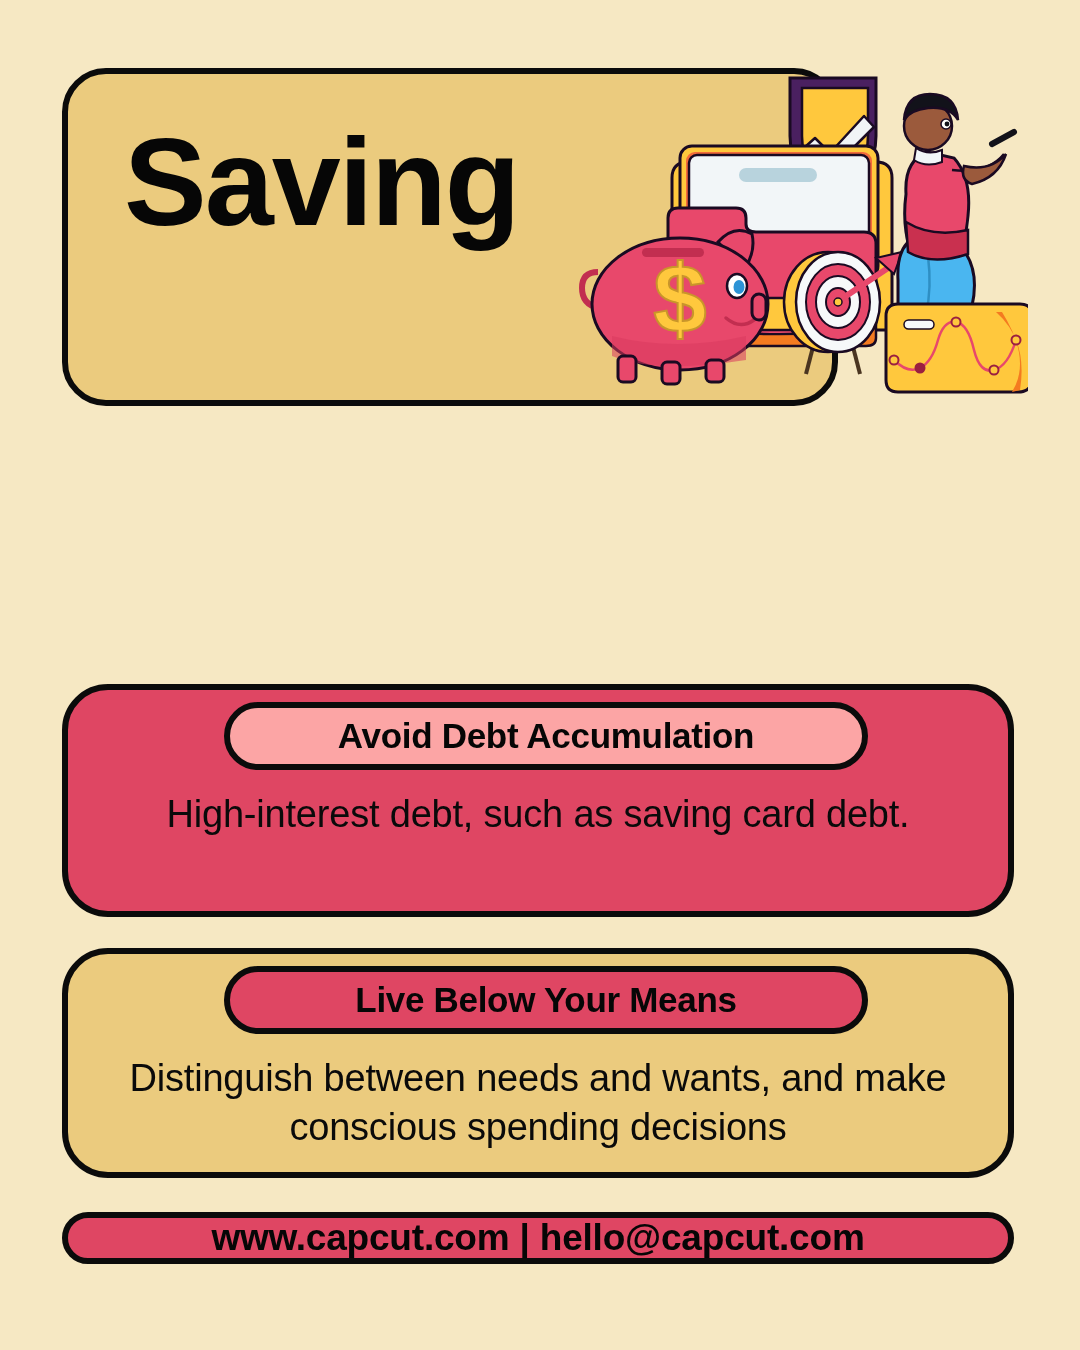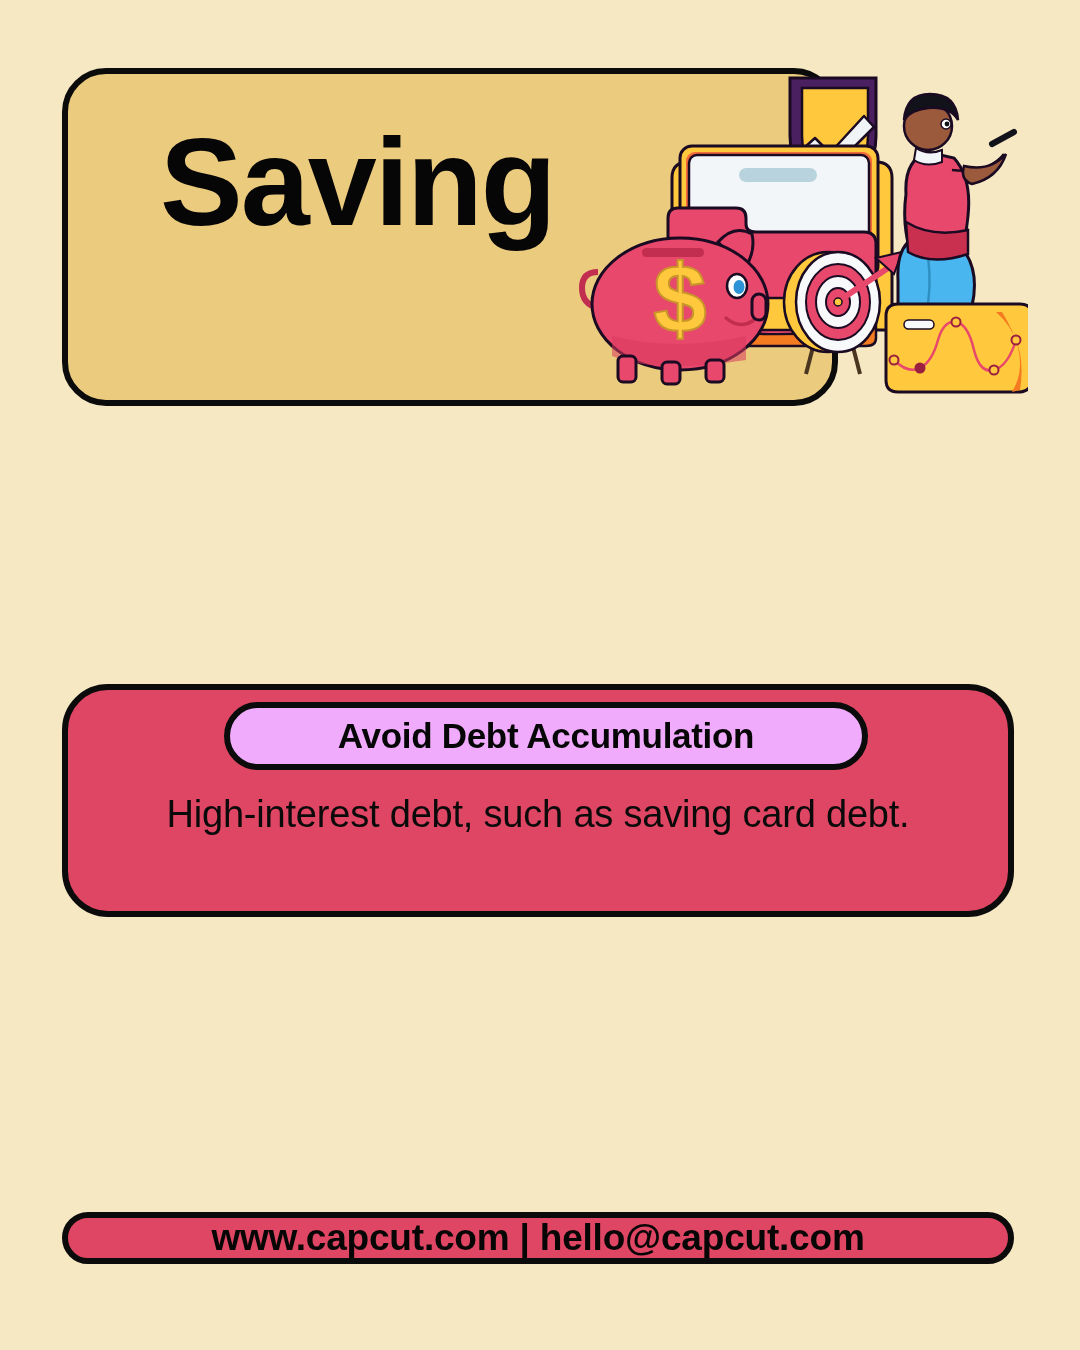--- a/index.html
+++ b/index.html
@@ -43,21 +43,20 @@
     z-index: 6;
   }
 
   .title-main {
     font-size: 124px;
     line-height: 0.98;
     font-weight: 700;
     letter-spacing: -2px;
     color: #060606;
     white-space: nowrap;
-    margin-left: 36px;
   }
 
   .title-sub {
     font-size: 58px;
     line-height: 1.05;
     font-weight: 700;
     letter-spacing: -0.5px;
     color: #060606;
     margin-top: 8px;
     white-space: nowrap;
@@ -98,21 +97,21 @@
     width: 644px;
     height: 68px;
     border: 6px solid #0B0B0B;
     border-radius: 34px;
     display: flex;
     align-items: center;
     justify-content: center;
   }
 
   .pill-red  { background: #DF4663; }
-  .pill-gold { background: #f0abfc; justify-content: center; }
+  .pill-gold { background: #fca5a5; justify-content: center; }
 
   .pill-label {
     font-size: 35px;
     font-weight: 700;
     letter-spacing: -0.3px;
     color: #060606;
     white-space: nowrap;
   }
 
   .card-body {
@@ -256,18 +255,27 @@
 
   <div class="card card-red card-2">
     <div class="pill pill-gold">
       <span class="pill-label">Avoid Debt Accumulation</span>
     </div>
     <div class="card-body">
       <span class="card-body-line">High-interest debt, such as saving card debt.</span>
     </div>
   </div>
 
+  <div class="card card-gold card-3">
+    <div class="pill pill-red">
+      <span class="pill-label">Live Below Your Means</span>
+    </div>
+    <div class="card-body">
+      <span class="card-body-line">Distinguish between needs and wants, and make</span>
+      <span class="card-body-line">conscious spending decisions</span>
+    </div>
+  </div>
 
   <div class="footer-bar">
     <span class="footer-text">www.capcut.com | hello@capcut.com</span>
   </div>
 
 </div>
 
 </body></html>

